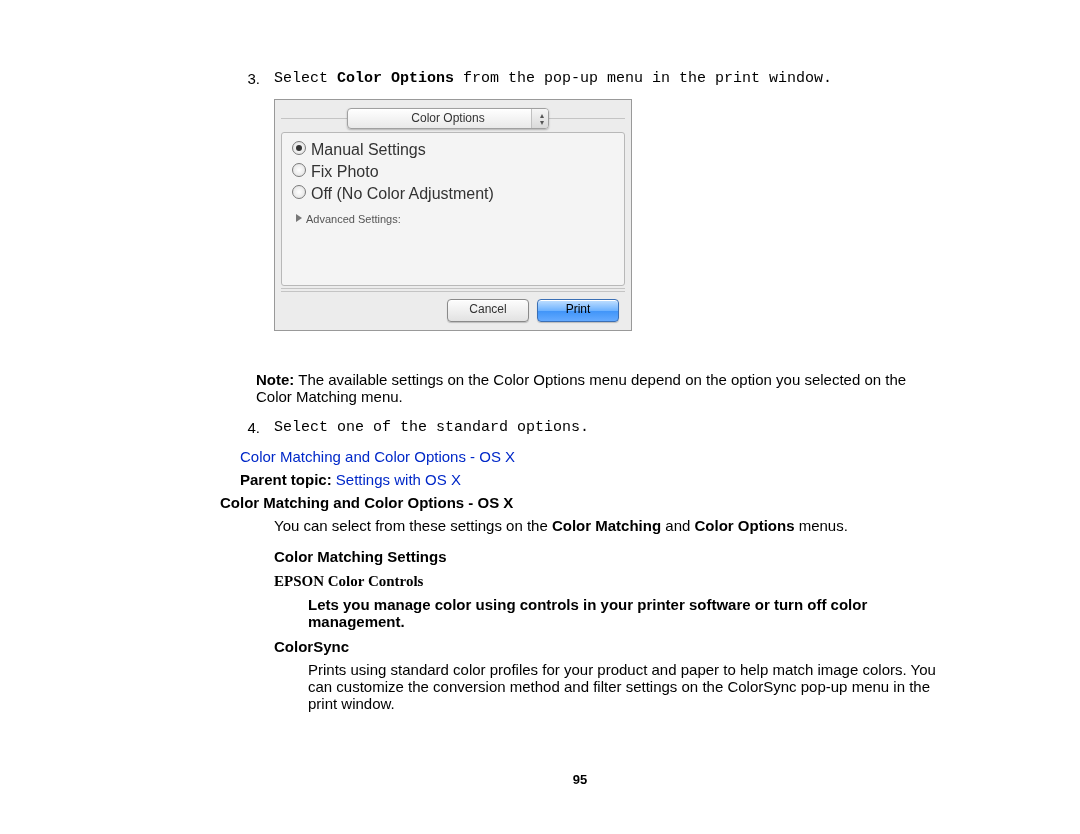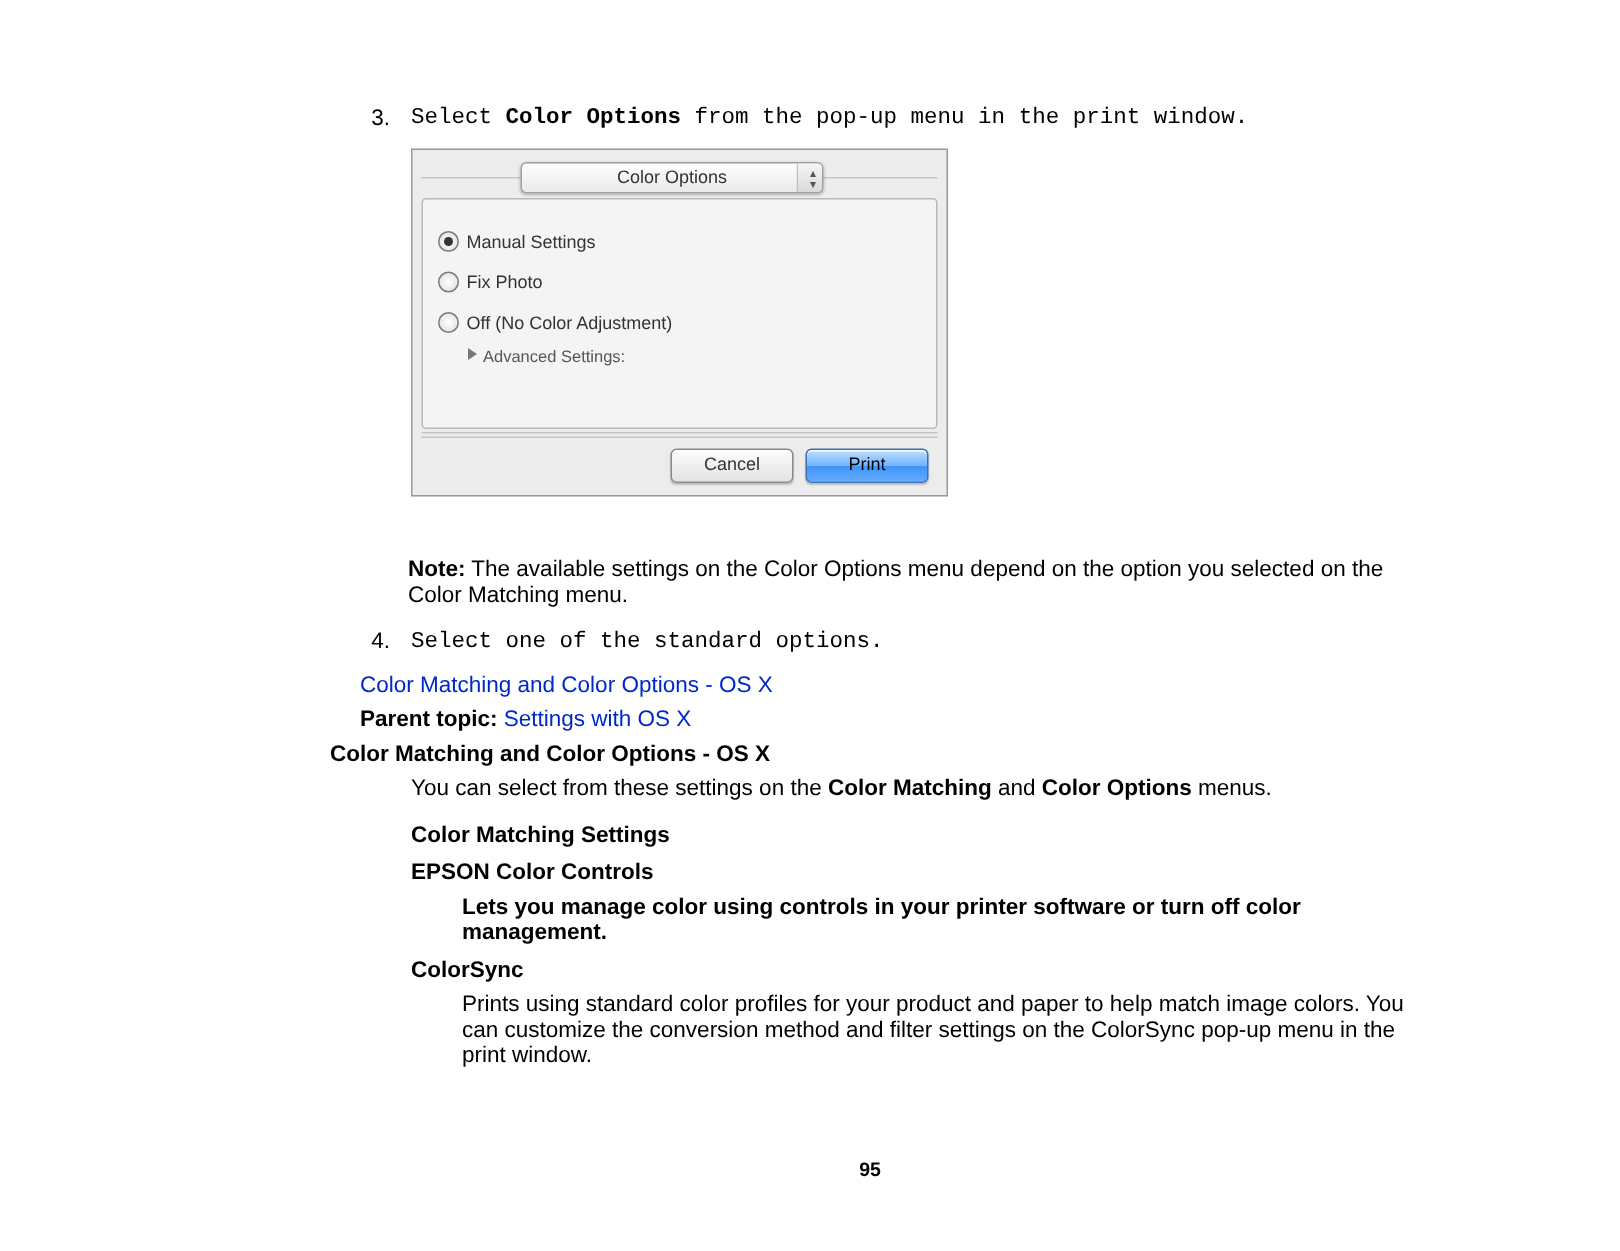--- a/index.html
+++ b/index.html
@@ -80,24 +80,23 @@
   .shot-body {
     position: absolute;
     left: 6px; right: 6px; top: 32px; bottom: 44px;
     background: #f4f4f4;
     border: 1px solid #b8b8b8;
     border-radius: 3px;
     padding: 8px 10px;
   }
   .radio-row {
     display: flex;
-    align-items: flex-end;
+    align-items: flex-start;
     margin-bottom: 4px;
-    font-size: 12px;
-    margin-top: 13px;
+    font-size: 16px;
   }
   .radio {
     width: 12px;
     height: 12px;
     border: 1px solid #7a7a7a;
     border-radius: 50%;
     margin-right: 5px;
     background: radial-gradient(#fff,#ddd);
     position: relative;
     flex-shrink: 0;
@@ -105,21 +104,21 @@
   .radio.selected::after {
     content: "";
     position: absolute;
     left: 3px; top: 3px;
     width: 6px; height: 6px;
     background: #333;
     border-radius: 50%;
   }
   .disclosure-row {
     margin-top: 10px;
-    margin-left: 20px;
+    margin-left: 4px;
     font-size: 11px;
     color: #555;
   }
   .disclosure-row .tri {
     display: inline-block;
     width: 0; height: 0;
     border-top: 4px solid transparent;
     border-bottom: 4px solid transparent;
     border-left: 6px solid #777;
     margin-right: 4px;
@@ -149,21 +148,21 @@
     background: linear-gradient(#fdfdfd,#e2e2e2);
     box-shadow: 0 1px 0 #fff inset, 0 1px 1px rgba(0,0,0,.2);
     padding: 0 10px;
   }
   .btn.primary {
     background: linear-gradient(#c2e0ff,#6fb3ff 50%,#3f94f8 51%,#64aaff);
     border-color: #3b6fb4;
     color: #000;
   }
   
-  .indent1 { margin-left: 52px; }
+  .indent1 { margin-left: 36px; }
   .para { margin-bottom: 6px; }
   .link { color: #0028c8; }
   .bold { font-weight: bold; }
   .page-num {
     text-align: center;
     font-weight: bold;
     font-size: 13px;
     margin-top: 60px;
   }
 </style>
@@ -229,20 +228,20 @@
   </div>
 
   <div class="para bold" style="margin-top:4px;">Color Matching and Color Options - OS X</div>
 
   <div class="para" style="margin-left:54px;">
     <span>You can select from these settings on the </span><span class="bold">Color Matching</span><span> and </span><span class="bold">Color Options</span><span> menus.</span>
   </div>
 
   <div class="para bold" style="margin-left:54px; margin-top:14px;">Color Matching Settings</div>
 
-  <div class="para bold" style="margin-left:54px; margin-top:8px;">EPSON Color Controls</div>
+  <div class="para bold" style="margin-left:54px; margin-top:8px;font-family:Liberation Serif, serif;">EPSON Color Controls</div>
   <div class="para" style="margin-left:88px;font-weight:bold;">Lets you manage color using controls in your printer software or turn off color management.</div>
 
   <div class="para bold" style="margin-left:54px; margin-top:8px;">ColorSync</div>
   <div class="para" style="margin-left:88px;">Prints using standard color profiles for your product and paper to help match image colors. You can customize the conversion method and filter settings on the ColorSync pop-up menu in the print window.</div>
 
   <div class="page-num">95</div>
 </div>
 
 </body></html>

